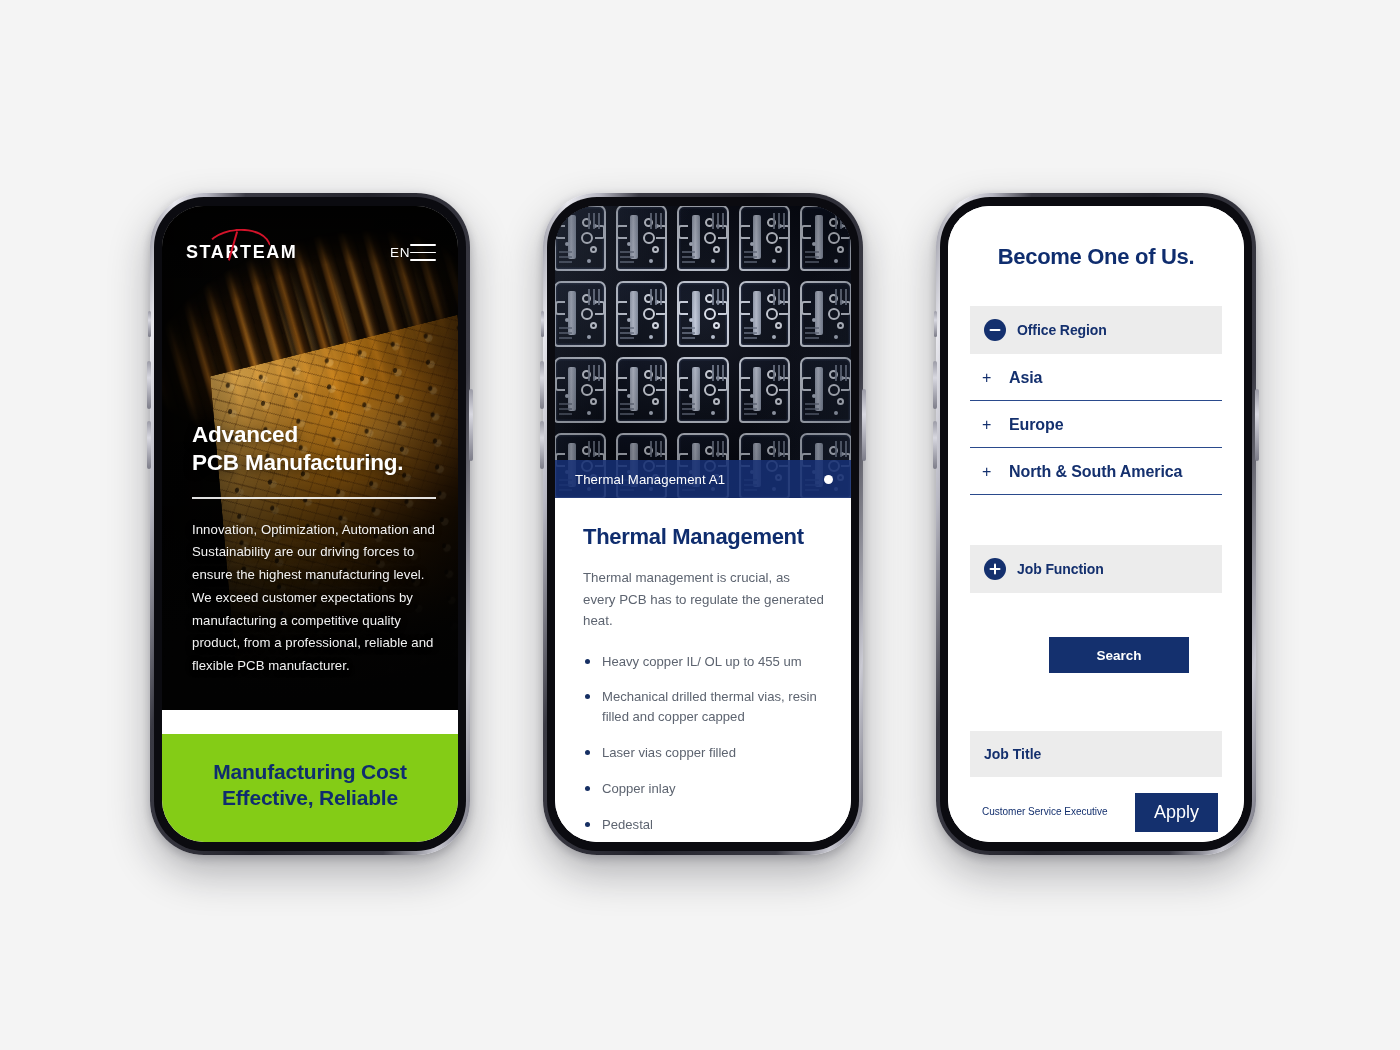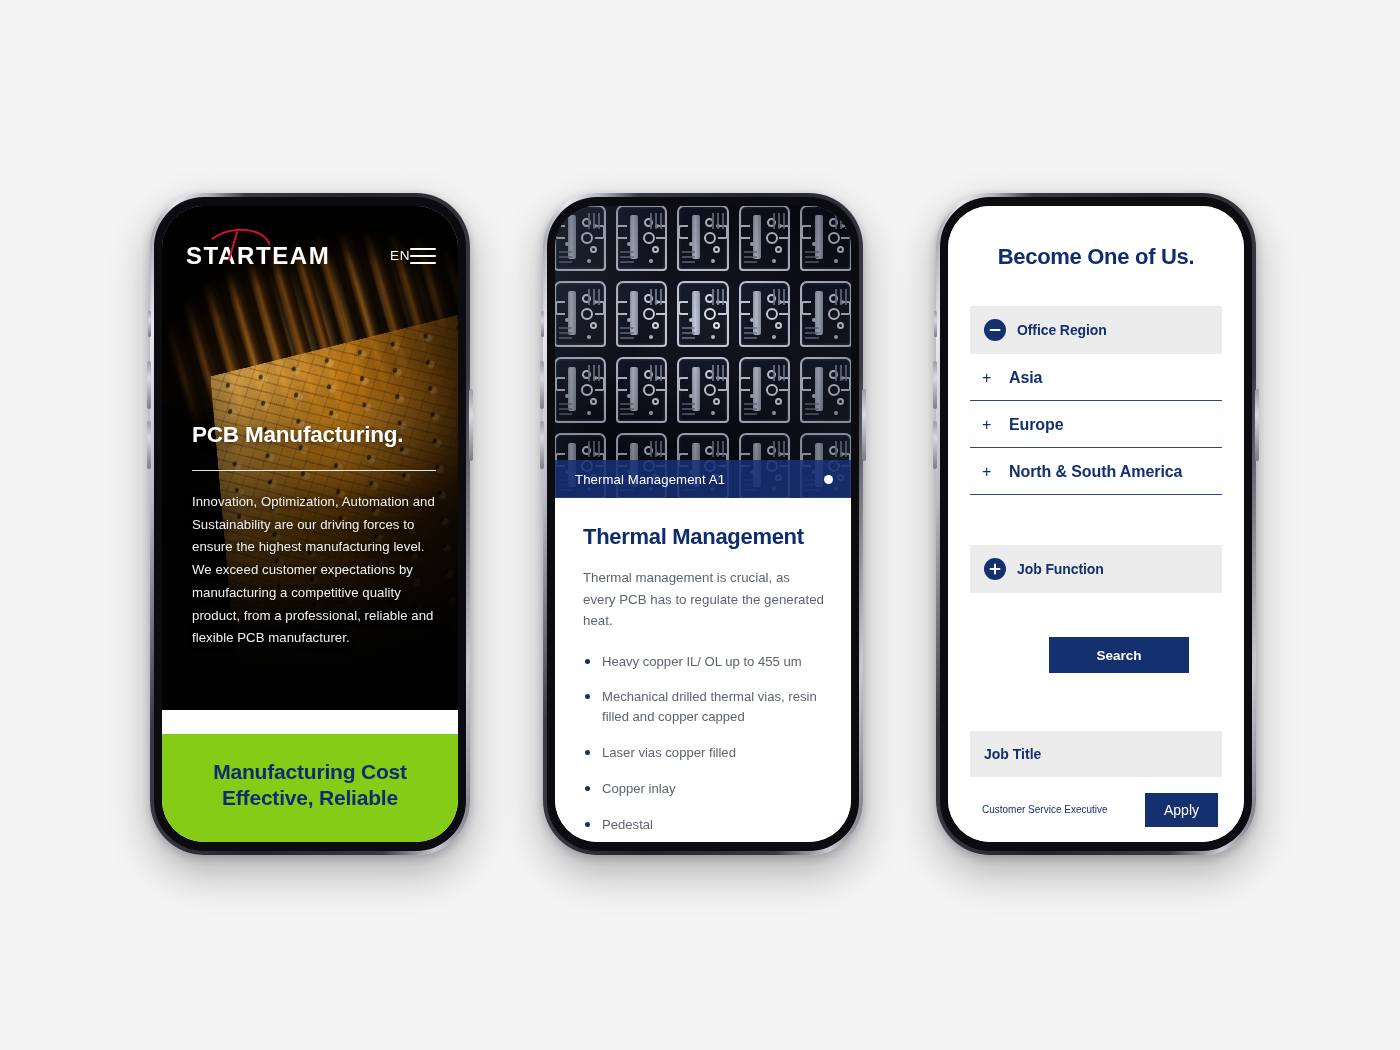--- a/index.html
+++ b/index.html
@@ -121,21 +121,21 @@
       linear-gradient(90deg, rgba(0,0,0,.72) 0%, rgba(0,0,0,.08) 26%, rgba(0,0,0,0) 62%, rgba(0,0,0,.40) 100%);
   }
 
   .hero-nav {
     position:absolute; top:36px; left:0; right:0;
     display:flex; align-items:center; justify-content:space-between;
     padding:0 22px 0 24px; z-index:6;
   }
   .logo-wrap { position:relative; display:inline-block; }
   .logo-text {
-    color:#fff; font-size:24px; font-weight:700; letter-spacing:1.6px;
+    color:#fff; font-size:18px; font-weight:700; letter-spacing:1.6px;
     font-family:"Liberation Sans", sans-serif;
   }
   .logo-arc {
     position:absolute; left:18px; top:-13px; width:66px; height:20px;
     border:2.2px solid #d4132a; border-radius:50% / 100% 100% 0 0;
     border-bottom-color:transparent; border-left-color:transparent;
     transform:rotate(-5deg);
   }
   .logo-slash {
     position:absolute; left:46px; top:-11px; width:2.4px; height:30px;
@@ -290,21 +290,21 @@
     margin-left:46px;
   }
 
   .jt-head { margin-top:58px; background:#ececec; height:46px; display:flex; align-items:center; padding:0 14px; }
   .jt-head span { color:#14306e; font-size:14px; font-weight:700; }
 
   .job-row { margin-top:16px; display:flex; align-items:center; justify-content:space-between; gap:12px; padding:0 4px 0 12px; }
   .job-name { color:#14306e; font-size:10px; line-height:1.42; max-width:170px; }
   .apply-btn {
     background:#14306e; color:#fff; border:none; cursor:pointer;
-    padding:9px 19px; font-size:14px;
+    padding:9px 19px; font-size:18px;
     font-family:"Liberation Sans", sans-serif;
     text-align:right;
   }
 </style>
 </head>
 <body>
 
 <div class="stage">
 
   <div class="phone" id="phone1">
@@ -338,20 +338,21 @@
               <div class="burger">
                 <i></i>
                   <i></i>
                   <i></i>
               </div>
             </div>
           </div>
 
           <div class="hero-copy">
             <div class="hero-title">
+              <div>Advanced</div>
               <div>PCB Manufacturing.</div>
             </div>
             <div class="hero-rule"></div>
             <div class="hero-body">Innovation, Optimization, Automation and Sustainability are our driving forces to ensure the highest manufacturing level. We exceed customer expectations by manufacturing a competitive quality product, from a professional, reliable and flexible PCB manufacturer.</div>
           </div>
         </div>
 
         <div class="hero-footer">
           <div class="hero-footer-txt">
             <div>Manufacturing Cost</div>

